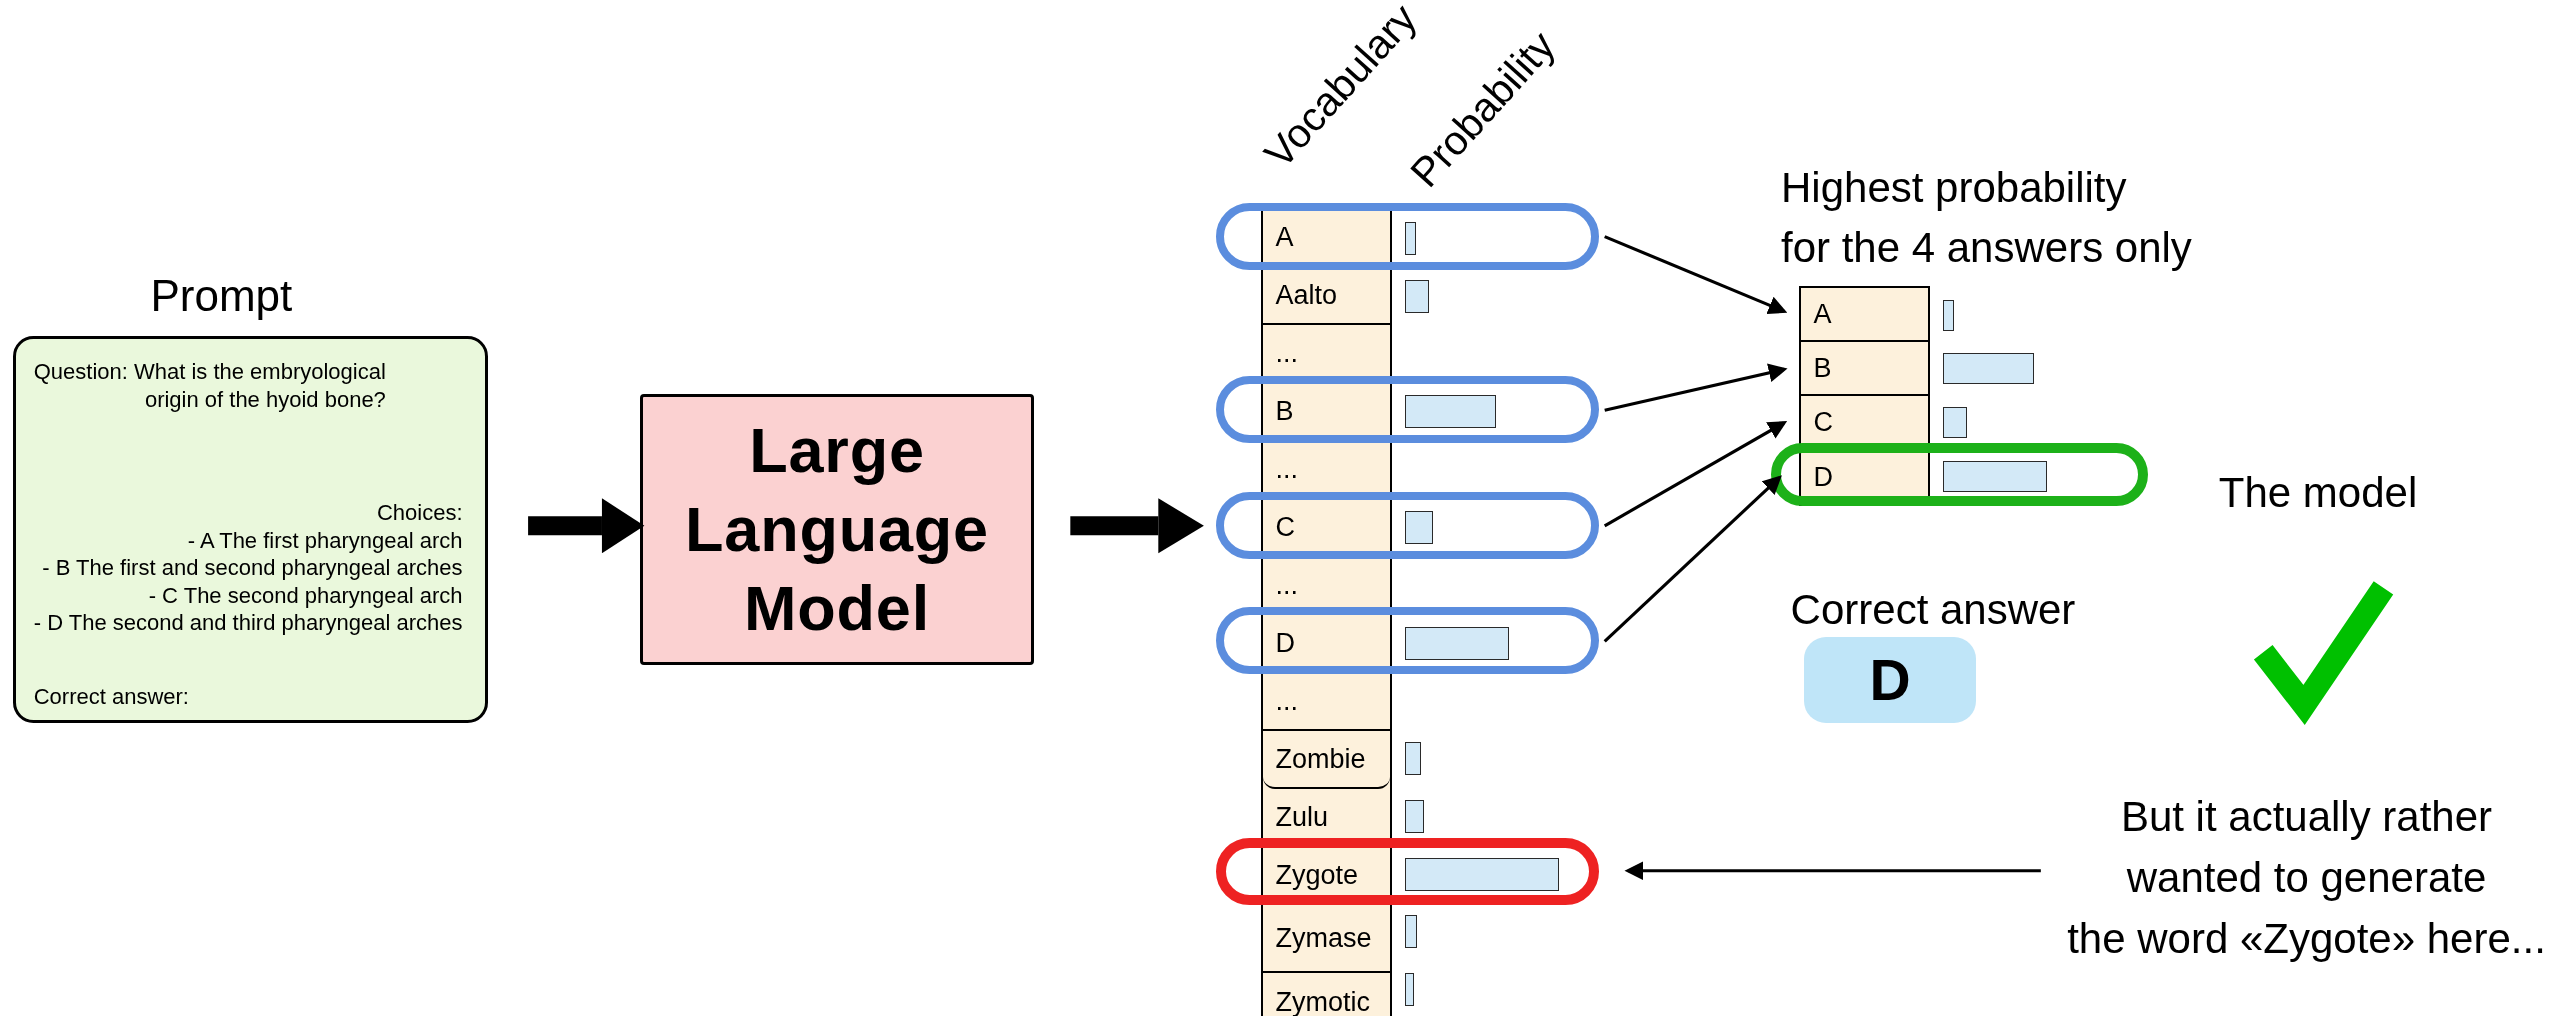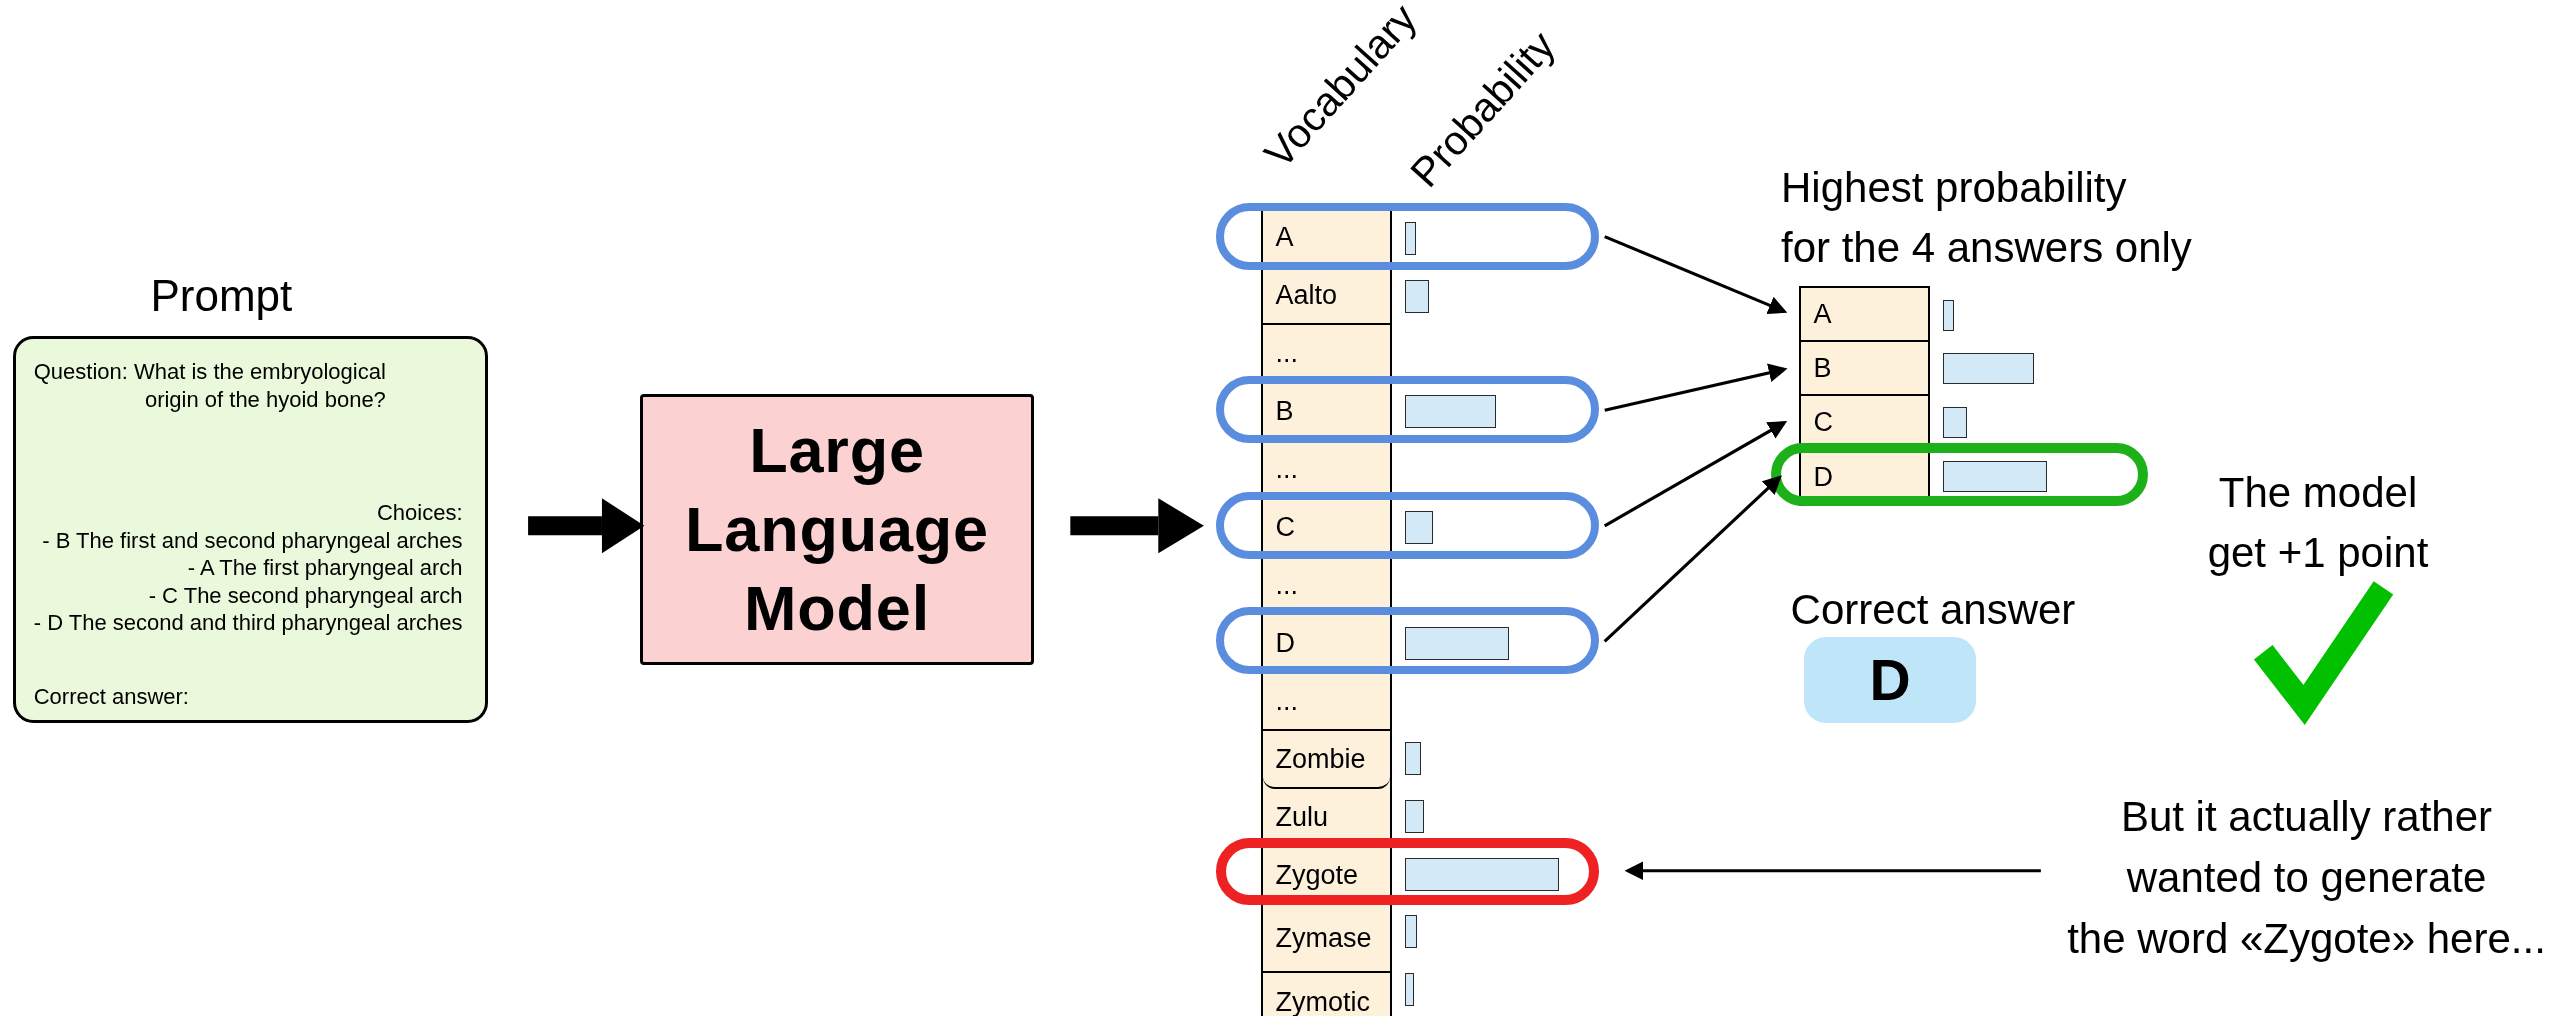--- a/index.html
+++ b/index.html
@@ -177,22 +177,22 @@
   </svg>
 
   <div class="prompt-heading">Prompt</div>
   <div class="prompt-box">
     <div class="q-block">
       <div class="line">Question: What is the embryological</div>
       <div class="line">origin of the hyoid bone?</div>
     </div>
     <div class="choice-block">
       <div class="line">Choices:</div>
+      <div class="line">- A The first pharyngeal arch</div>
       <div class="line">- B The first and second pharyngeal arches</div>
-      <div class="line">- A The first pharyngeal arch</div>
       <div class="line">- C The second pharyngeal arch</div>
       <div class="line">- D The second and third pharyngeal arches</div>
     </div>
     <div class="correct-line line">Correct answer:</div>
   </div>
 
   <div class="llm-box">
     <div class="llm-line">Large</div>
     <div class="llm-line">Language</div>
     <div class="llm-line">Model</div>
@@ -229,21 +229,20 @@
       <div class="cell" style="height: 54px;">D</div>
     </div>
 
   <div class="correct-answer-label annotation">Correct answer</div>
   <div class="correct-answer-box">
     <span>D</span>
   </div>
 
   <div class="score-note annotation">
     <div>The model</div>
-    <div>get +1 point</div>
   </div>
 
   <div class="zygote-note annotation">
     <div>But it actually rather</div>
     <div>wanted to generate</div>
     <div>the word «Zygote» here...</div>
   </div>
 
 <div class="bar" style="left: 1405px; top: 222px; width: 11px; height: 33px;"></div>
     <div class="ring ring-blue" style="left: 1216px; top: 203px; width: 383px; height: 67px;"></div>

